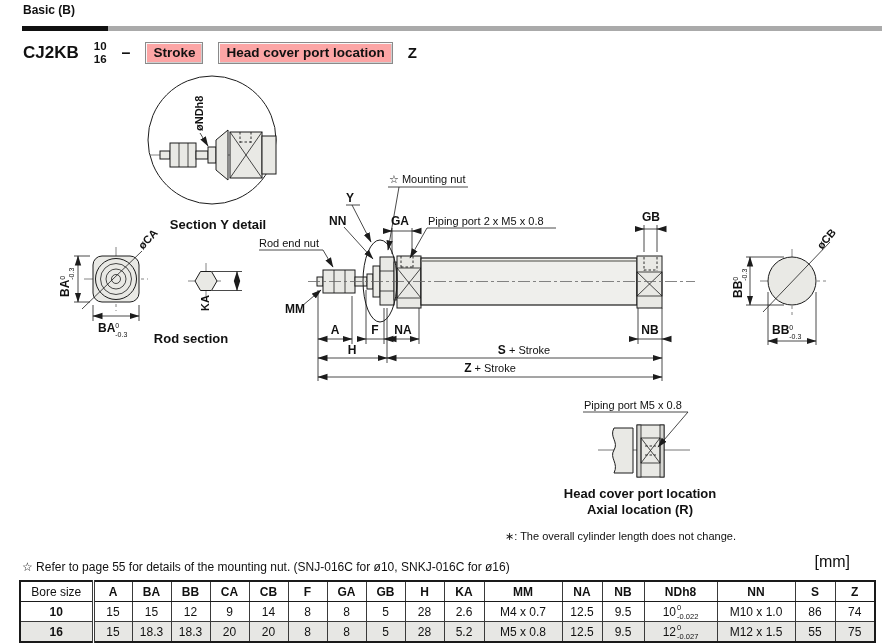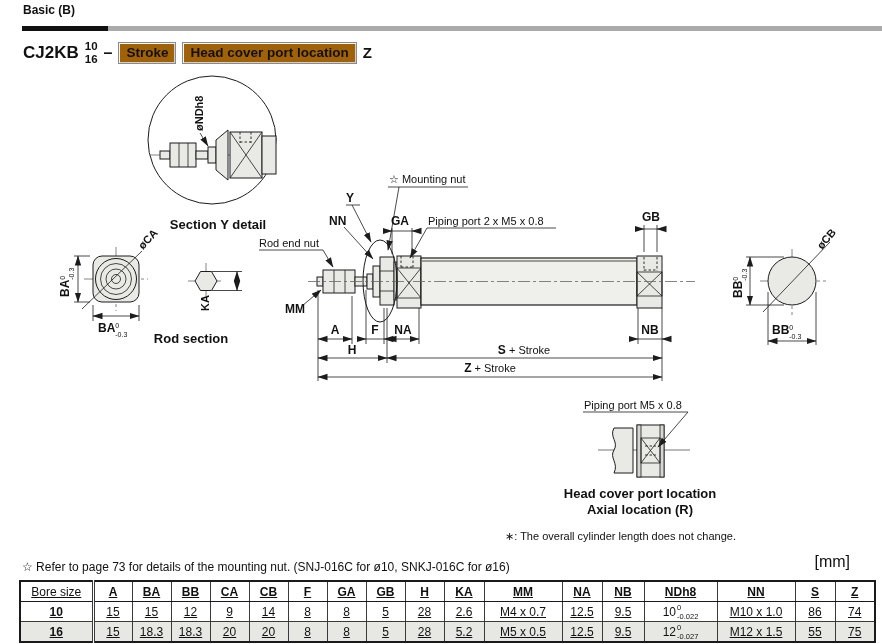--- a/index.html
+++ b/index.html
@@ -3,25 +3,25 @@
 <meta charset="utf-8">
 <style>
   html,body{margin:0;padding:0;background:#fff;}
   body{width:882px;height:644px;position:relative;font-family:"Liberation Sans",sans-serif;color:#111;overflow:hidden;}
   .abs{position:absolute;}
   
   .page-title{left:23px;top:3px;font-size:12px;font-weight:bold;}
   .rule-black{left:22px;top:26px;width:86px;height:5px;background:#111;}
   .rule-gray{left:108px;top:26px;width:774px;height:5px;background:#aaa;}
   
-  .model-line{left:23px;top:39px;display:flex;align-items:center;gap:6px;height:27px;}
+  .model-line{left:23px;top:39px;display:flex;align-items:center;gap:15px;height:27px;}
   .model-series{font-size:17px;font-weight:bold;}
   .bore-frac{display:inline-flex;flex-direction:column;font-size:11.5px;font-weight:bold;line-height:1.05;text-align:left;}
   .model-dash{font-size:16px;font-weight:bold;}
-  .opt-box{font-size:13.5px;font-weight:bold;background:#a16207;border:1px solid #8a8a8a;box-shadow:inset 1px 1px 0 #f8f8f8, inset -1px -1px 0 #cfcfcf;padding:2px 7px 3px 7px;white-space:nowrap;}
+  .opt-box{font-size:13.5px;font-weight:bold;background:#fca5a5;border:1px solid #8a8a8a;box-shadow:inset 1px 1px 0 #f8f8f8, inset -1px -1px 0 #cfcfcf;padding:2px 7px 3px 7px;white-space:nowrap;}
   .model-suffix{font-size:15px;font-weight:bold;}
   
   svg{position:absolute;left:0;top:68px;}
   svg text{font-family:"Liberation Sans",sans-serif;fill:#111;}
   .dimb{font-size:12px;font-weight:bold;}
   .dims{font-size:11px;font-weight:bold;}
   .lbl{font-size:11px;font-weight:normal;}
   .big{font-size:13px;font-weight:bold;}
   .tols{font-size:7px;font-weight:normal;}
   .sfx{font-size:11px;font-weight:normal;}
@@ -29,21 +29,21 @@
   .thin{stroke:#1c1c1c;stroke-width:0.8;fill:none;}
   .fillg{fill:#e9e9e5;stroke:#1c1c1c;stroke-width:1;}
   .tube{fill:#efefec;stroke:#1c1c1c;stroke-width:1.2;}
   .cl{stroke:#666;stroke-width:0.8;stroke-dasharray:12 3 3 3;fill:none;}
   .dsh{stroke:#1c1c1c;stroke-width:0.9;stroke-dasharray:2.5 2;fill:none;}
   .dim{stroke:#1c1c1c;stroke-width:0.8;fill:none;}
   
   .footnote{left:22px;top:560px;font-size:12px;}
   .unit{right:32px;top:553px;font-size:16px;}
   
-  table{position:absolute;left:19px;top:580px;border-collapse:collapse;table-layout:fixed;width:855px;font-size:12px;text-decoration:underline;}
+  table{position:absolute;left:19px;top:580px;border-collapse:collapse;table-layout:fixed;width:855px;font-size:12px;}
   th,td{border:1px solid #3a3a3a;text-align:center;padding:0;height:19px;white-space:nowrap;overflow:hidden;}
   table{border:2px solid #1a1a1a;}
   thead th{font-weight:bold;border-bottom:1.5px solid #1a1a1a;}
   th.c0{font-weight:normal;}
   td.c0{font-weight:bold;}
   .c0{border-right:3px double #3a3a3a;}
   tr.alt td{background:#e7e7e4;}
   .ndcell{display:inline-flex;align-items:center;justify-content:center;gap:1px;}
   .stack{display:inline-flex;flex-direction:column;font-size:7.5px;line-height:1.1;text-align:left;transform:translateY(0.5px);}
 </style>
@@ -257,21 +257,21 @@
     <line x1="645" y1="455" x2="656" y2="455" class="dsh"></line>
     <text x="584" y="409" class="lbl">Piping port M5 x 0.8</text>
     <line x1="583" y1="412" x2="688" y2="412" class="thin"></line>
     <line x1="688" y1="412" x2="658" y2="447" class="dim" marker-end="url(#arE)"></line>
     <text x="640" y="498" text-anchor="middle" class="big">Head cover port location</text>
     <text x="640" y="514" text-anchor="middle" class="big">Axial location (R)</text>
     <text x="505" y="540" class="lbl">∗: The overall cylinder length does not change.</text>
   </g>
 </svg>
 
-<div class="abs footnote">☆ Refer to page 73 for details of the mounting nut. (SNJ-016C for ø10, SNKJ-016C for ø16)</div>
+<div class="abs footnote">☆ Refer to page 55 for details of the mounting nut. (SNJ-016C for ø10, SNKJ-016C for ø16)</div>
 <div class="abs unit">[mm]</div>
 
 <table>
   <colgroup>
     <col style="width:73px">
       <col style="width:39px">
       <col style="width:39px">
       <col style="width:39px">
       <col style="width:39px">
       <col style="width:39px">
@@ -342,21 +342,21 @@
       <td>15</td>
       <td>18.3</td>
       <td>18.3</td>
       <td>20</td>
       <td>20</td>
       <td>8</td>
       <td>8</td>
       <td>5</td>
       <td>28</td>
       <td>5.2</td>
-      <td>M5 x 0.5</td>
+      <td>M5 x 0.8</td>
       <td>12.5</td>
       <td>9.5</td>
       <td><span class="ndcell">
             <span>12</span>
             <span class="stack">
               <span>0</span>
               <span>-0.027</span>
             </span>
           </span></td>
       <td>M12 x 1.5</td>

